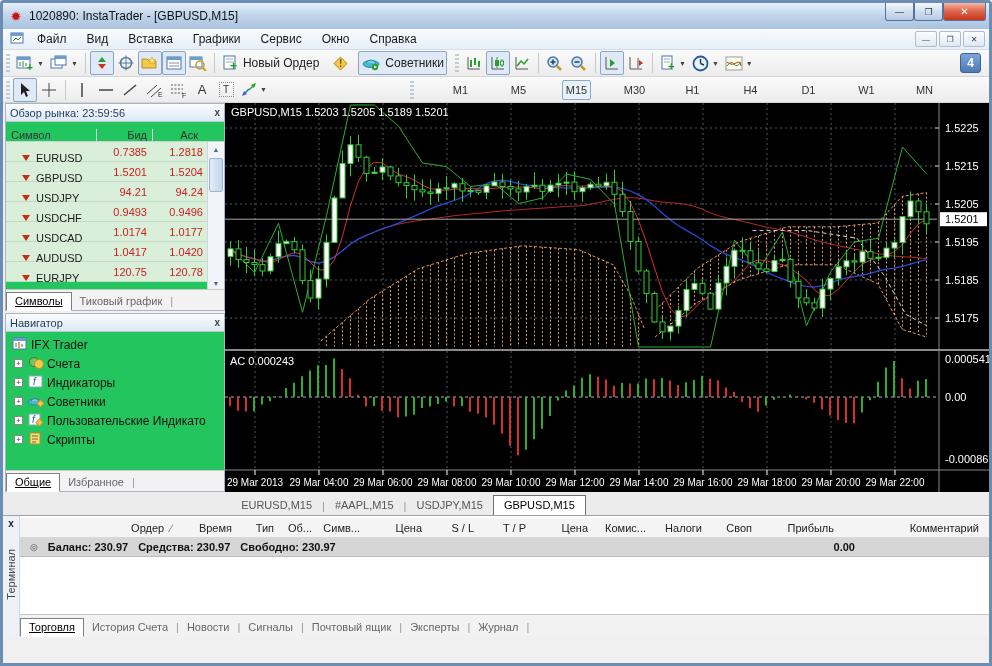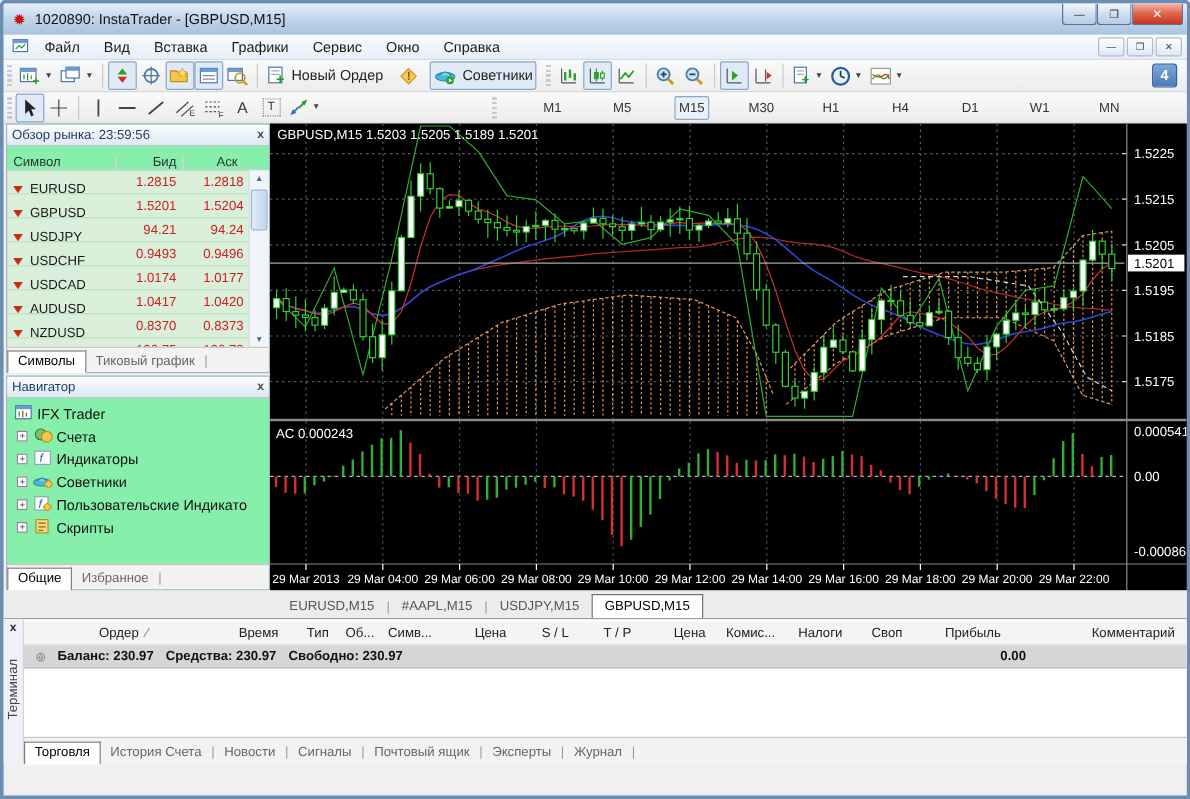--- a/index.html
+++ b/index.html
@@ -42,40 +42,40 @@
   .tb-btn .lbl { margin-left:4px; font-size:12px; }
   .dd { font-size:7px; color:#444; margin-left:3px; }
   .tf-btn { width:29px; height:20px; font-size:11px; color:#333; display:flex; align-items:center; justify-content:center;
     border:1px solid transparent; border-radius:2px;margin-left:29px; }
   .tf-btn.active { background:#e8f0f8; border-color:#8aa8ca; }
   .badge4 { position:absolute; right:8px; top:3px; width:21px; height:20px; background:linear-gradient(#7da7d9,#4a7ab8);
     border:1px solid #3a6396; border-radius:3px; color:#fff; font-size:12px; font-weight:bold;
     display:flex; align-items:center; justify-content:center; }
 
   
-  .panel { position:absolute; left:2px; width:220px; background:#86efac; border:1px solid #a8b4c4; }
+  .panel { position:absolute; left:2px; width:220px; background:#22c55e; border:1px solid #a8b4c4; }
   .panel-header { height:18px; background:linear-gradient(#fbfdfe,#dde9f5); border-bottom:1px solid #bcc8d6;
     font-size:11px; color:#1f3a5f; display:flex; align-items:center; padding:0 4px; }
   .panel-header .px { margin-left:auto; color:#444; font-size:10px; font-weight:bold; }
   #market-watch { top:100px; height:208px; }
   .mw-colhead { display:flex; height:20px; border-bottom:1px solid #d0d0d0; font-size:11px; color:#333; align-items:flex-end; }
   .mw-colhead span { padding:0 5px; }
   .mw-rows { height:149px; overflow:hidden; position:relative; }
   .mw-row { display:flex; height:20px; align-items:center; background:#d9efda; border-bottom:1px solid #c2dcc4; font-size:11px; }
-  .mw-sym { width:91px; display:flex; align-items:center; padding-left:5px; color:#1a1a1a;margin-top:12px; }
+  .mw-sym { width:91px; display:flex; align-items:center; padding-left:16px; color:#1a1a1a;margin-top:12px; }
   .arr-down { width:0; height:0; border:4px solid transparent; border-top:6px solid #cc2a10; margin-right:6px; margin-top:5px; }
   .mw-bid,.mw-ask { width:56px; text-align:right; padding-right:6px; color:#cc1f1f; }
   .mw-scroll { position:absolute; right:0; top:38px; width:17px; height:149px; background:#f1f5fa; border-left:1px solid #cdd8e4; }
   .sbtn { height:15px; font-size:7px; color:#4a6888; display:flex; align-items:center; justify-content:center; }
   .sthumb { position:absolute; top:16px; left:1px; right:1px; height:34px; background:linear-gradient(90deg,#e2ecf8,#c2d6ec);
     border:1px solid #96b4d4; border-radius:2px; }
   .btabs { position:absolute; left:0; right:0; bottom:0; height:21px; background:#f2f2f2; border-top:1px solid #c8c8c8;
     display:flex; align-items:flex-end; font-size:11px; color:#666; }
   .btab { padding:2px 8px 3px; }
-  .btab.active { background:#fff; border:1px solid #808080; border-bottom:1px solid #fff; color:#000; margin-bottom:-1px; }
+  .btab.active { background:#fff; border:1px solid #808080; border-bottom:1px solid #fff; color:#000; margin-bottom:-1px;text-decoration:underline; }
   .btab-sep { color:#999; padding-bottom:3px; }
 
   #navigator { top:310px; height:179px; }
   .tree { font-size:12px; color:#111; padding-top:3px; }
   .tree-row { display:flex; align-items:center; height:19px; }
   .exp { width:9px; height:9px; border:1px solid #888; background:#fff; font-size:8px; line-height:7px; text-align:center;
     color:#444; margin:0 4px 0 8px; }
   .tree-ico { width:17px; text-align:center; margin-right:3px; }
   .tree-root { padding-left:5px; }
 
@@ -89,21 +89,21 @@
 
   
   #terminal { position:absolute; left:0; top:512px; right:0; height:121px; background:#fff; border-top:1px solid #a0a0a0; }
   .t-strip { position:absolute; left:0; top:0; width:17px; height:100%; background:#eef1f5; border-right:1px solid #cfd6dd;
     display:flex; flex-direction:column; align-items:center; font-size:11px; color:#333; }
   .t-close { font-size:10px; font-weight:bold; padding:2px 0; color:#222; }
   .t-vlabel { writing-mode:vertical-rl; transform:rotate(180deg); margin-top:18px; color:#444; }
   .t-head { position:absolute; left:17px; right:0; top:2px; height:20px; display:flex; align-items:center;
     font-size:11px; color:#222; background:#f4f4f4; border-bottom:1px solid #d8d8d8; padding-left:8px; }
   .t-col { text-align:right; padding-right:6px; white-space:nowrap; overflow:hidden; }
-  .t-col.first { text-align:center; padding-left:6px; }
+  .t-col.first { text-align:right; padding-left:6px; }
   .t-col.last { flex:1; text-align:right; padding-right:10px; }
   .sort-mark { color:#777; margin-left:6px; }
   .t-balance { position:absolute; left:17px; right:0; top:22px; height:19px; background:#d6d6d6; border-bottom:1px solid #bdbdbd;
     display:flex; align-items:center; font-size:11px; font-weight:bold; color:#111; }
   .bal-ico { color:#888; font-size:9px; margin:0 8px 0 10px; }
   .t-balance span { margin-right:10px; }
   .t-profit { position:absolute; left:755px; width:80px; text-align:right; }
   .t-tabs { position:absolute; left:17px; right:0; bottom:0; height:22px; background:#f2f2f2; border-top:1px solid #c8c8c8;
     display:flex; align-items:flex-end; font-size:11px; color:#666; }
 
@@ -402,21 +402,21 @@
       <span style="width:91px;border-right:1px solid #d6d6d6">Символ</span>
       <span style="width:56px;text-align:right;border-right:1px solid #d6d6d6">Бид</span>
       <span style="width:50px;text-align:right">Аск</span>
     </div>
     <div class="mw-rows" id="mw-rows">
         <div class="mw-row">
           <span class="mw-sym">
             <span class="arr-down"></span>
             <span>EURUSD</span>
           </span>
-          <span class="mw-bid">1.2815</span>
+          <span class="mw-bid">0.7385</span>
           <span class="mw-ask">1.2818</span>
         </div>
         <div class="mw-row">
           <span class="mw-sym">
             <span class="arr-down"></span>
             <span>GBPUSD</span>
           </span>
           <span class="mw-bid">1.5201</span>
           <span class="mw-ask">1.5204</span>
         </div>
@@ -444,28 +444,20 @@
           <span class="mw-bid">1.0174</span>
           <span class="mw-ask">1.0177</span>
         </div>
         <div class="mw-row">
           <span class="mw-sym">
             <span class="arr-down"></span>
             <span>AUDUSD</span>
           </span>
           <span class="mw-bid">1.0417</span>
           <span class="mw-ask">1.0420</span>
-        </div>
-        <div class="mw-row">
-          <span class="mw-sym">
-            <span class="arr-down"></span>
-            <span>NZDUSD</span>
-          </span>
-          <span class="mw-bid">0.8370</span>
-          <span class="mw-ask">0.8373</span>
         </div>
         <div class="mw-row">
           <span class="mw-sym">
             <span class="arr-down"></span>
             <span>EURJPY</span>
           </span>
           <span class="mw-bid">120.75</span>
           <span class="mw-ask">120.78</span>
         </div>
       </div>

